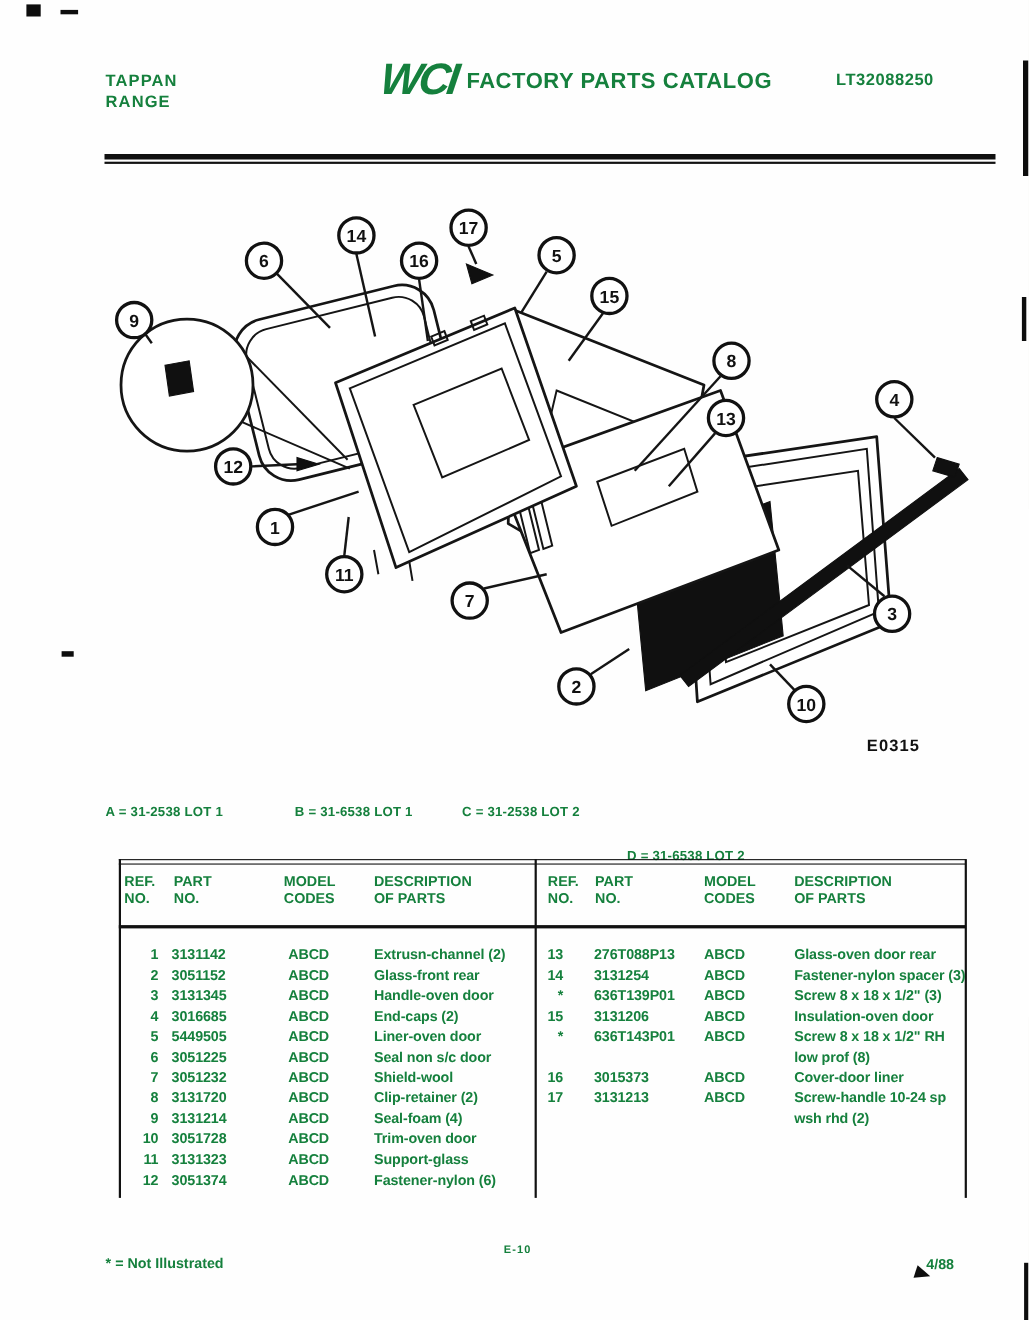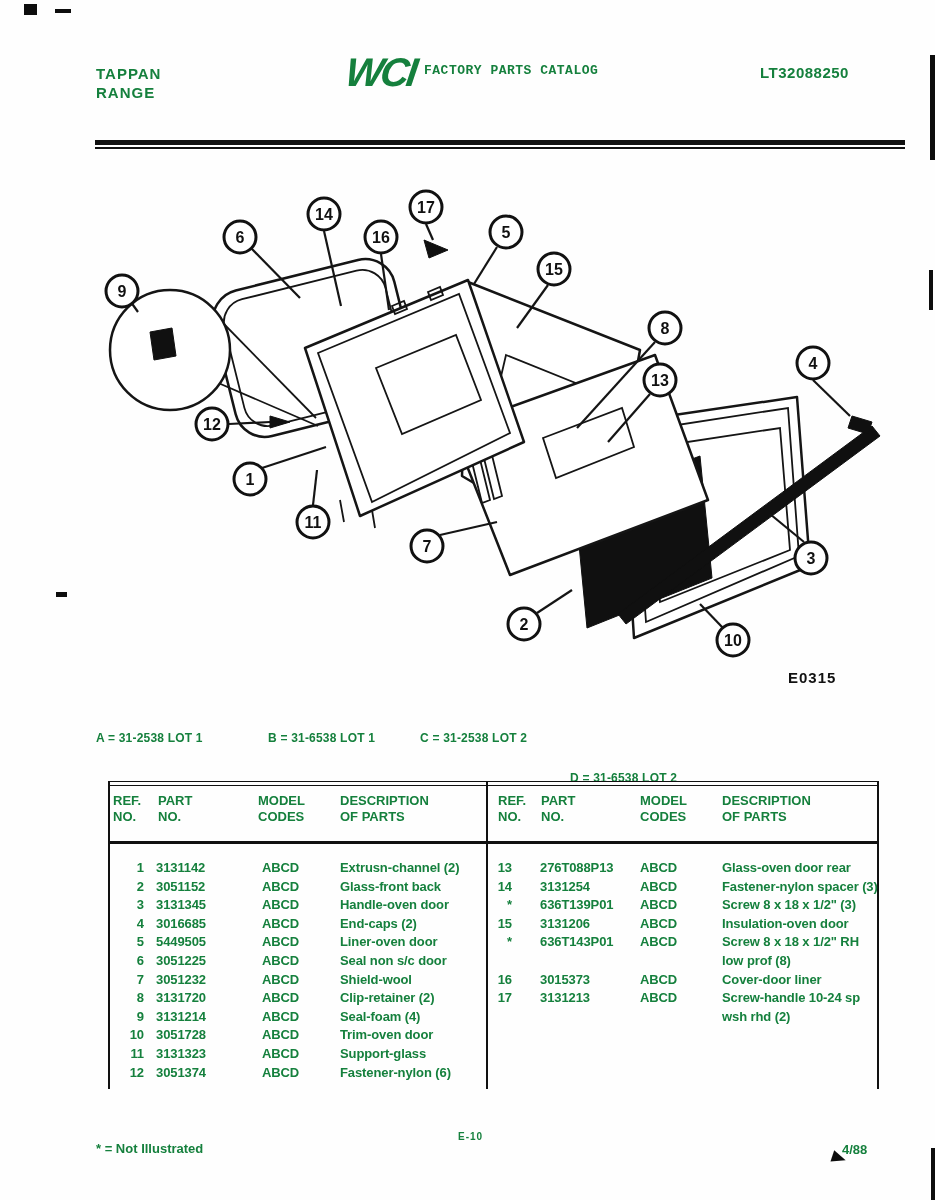--- a/index.html
+++ b/index.html
@@ -2,21 +2,21 @@
 <html><head>
 <meta charset="utf-8">
 <style>
   html,body{margin:0;padding:0;}
   body{width:935px;height:1200px;background:#f6f6f4;font-family:"Liberation Sans",sans-serif;}
   .page{position:relative;width:935px;height:1200px;background:#fefefe;overflow:hidden;color:#15803d;}
   .abs{position:absolute;}
   
   .brand{left:96px;top:64px;font-size:15px;font-weight:bold;line-height:19px;letter-spacing:1px;}
   .logo{left:346px;top:50px;font-size:40px;font-weight:bold;font-style:italic;letter-spacing:-3px;transform:skewX(-8deg);}
-  .catalog-title{left:424px;top:63px;font-size:13px;font-weight:bold;letter-spacing:.5px;font-family:Liberation Mono, monospace;}
+  .catalog-title{left:424px;top:63px;font-size:20px;font-weight:bold;letter-spacing:.5px;}
   .doc-number{left:760px;top:64px;font-size:15px;font-weight:bold;letter-spacing:.5px;text-align:center;}
   .rule-a{left:95px;top:140px;width:810px;height:5px;background:#111;}
   .rule-b{left:95px;top:147px;width:810px;height:2px;background:#111;}
   
   .mark{background:#0d0d0d;}
   
   .legend span{position:absolute;top:731px;font-size:12px;font-weight:bold;letter-spacing:.2px;white-space:nowrap;}
   
   .t-line{background:#111;}
   .thead{font-size:13px;font-weight:bold;line-height:16px;white-space:pre-line;}
@@ -240,21 +240,21 @@
         <span class="c-ref">1</span>
         <span class="c-part">3131142</span>
         <span class="c-codes">ABCD</span>
         <span class="c-desc">Extrusn-channel (2)</span>
       </div>
 
       <div class="trow">
         <span class="c-ref">2</span>
         <span class="c-part">3051152</span>
         <span class="c-codes">ABCD</span>
-        <span class="c-desc">Glass-front back</span>
+        <span class="c-desc">Glass-front rear</span>
       </div>
 
       <div class="trow">
         <span class="c-ref">3</span>
         <span class="c-part">3131345</span>
         <span class="c-codes">ABCD</span>
         <span class="c-desc">Handle-oven door</span>
       </div>
 
       <div class="trow">

